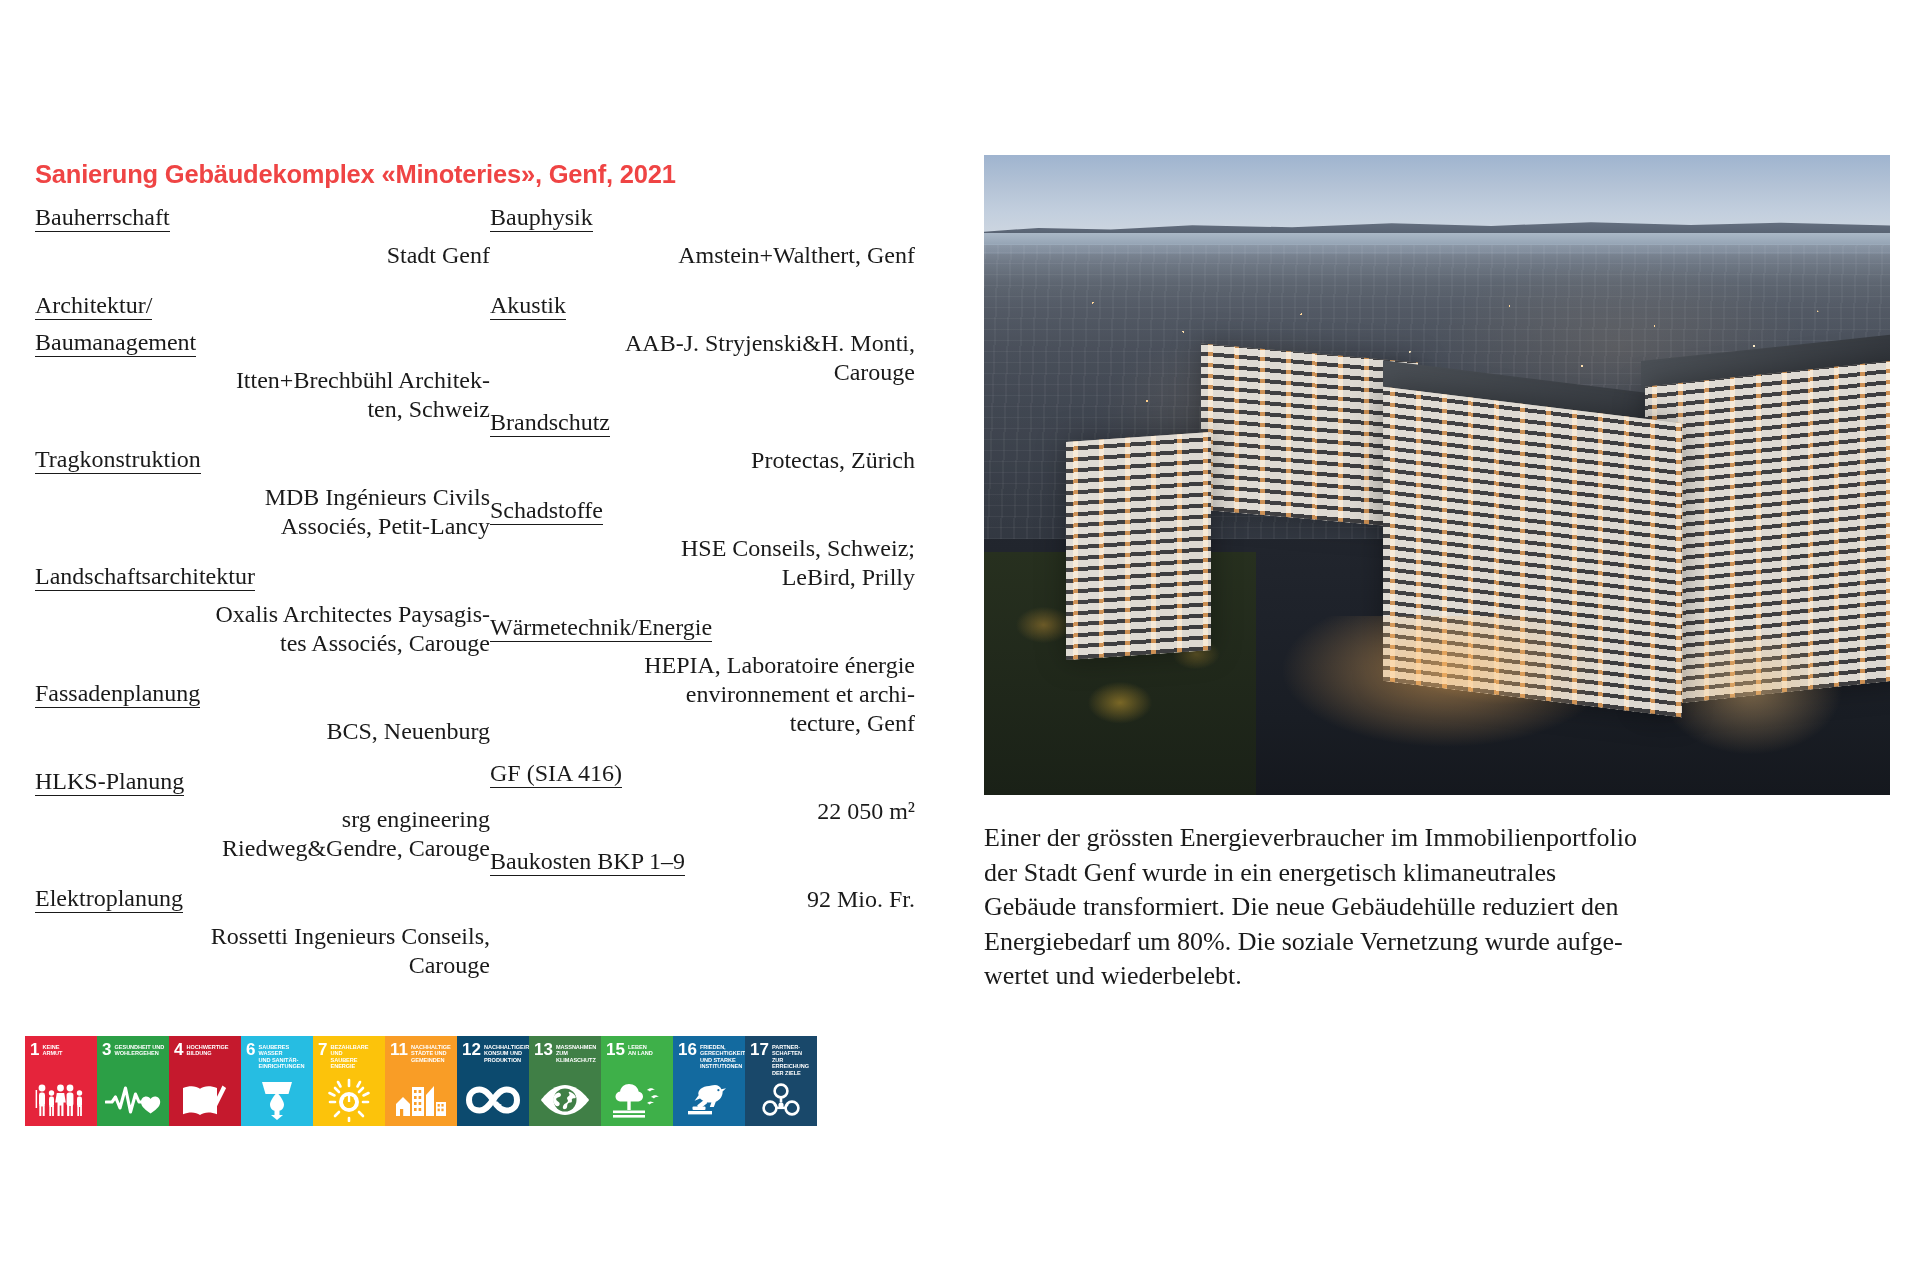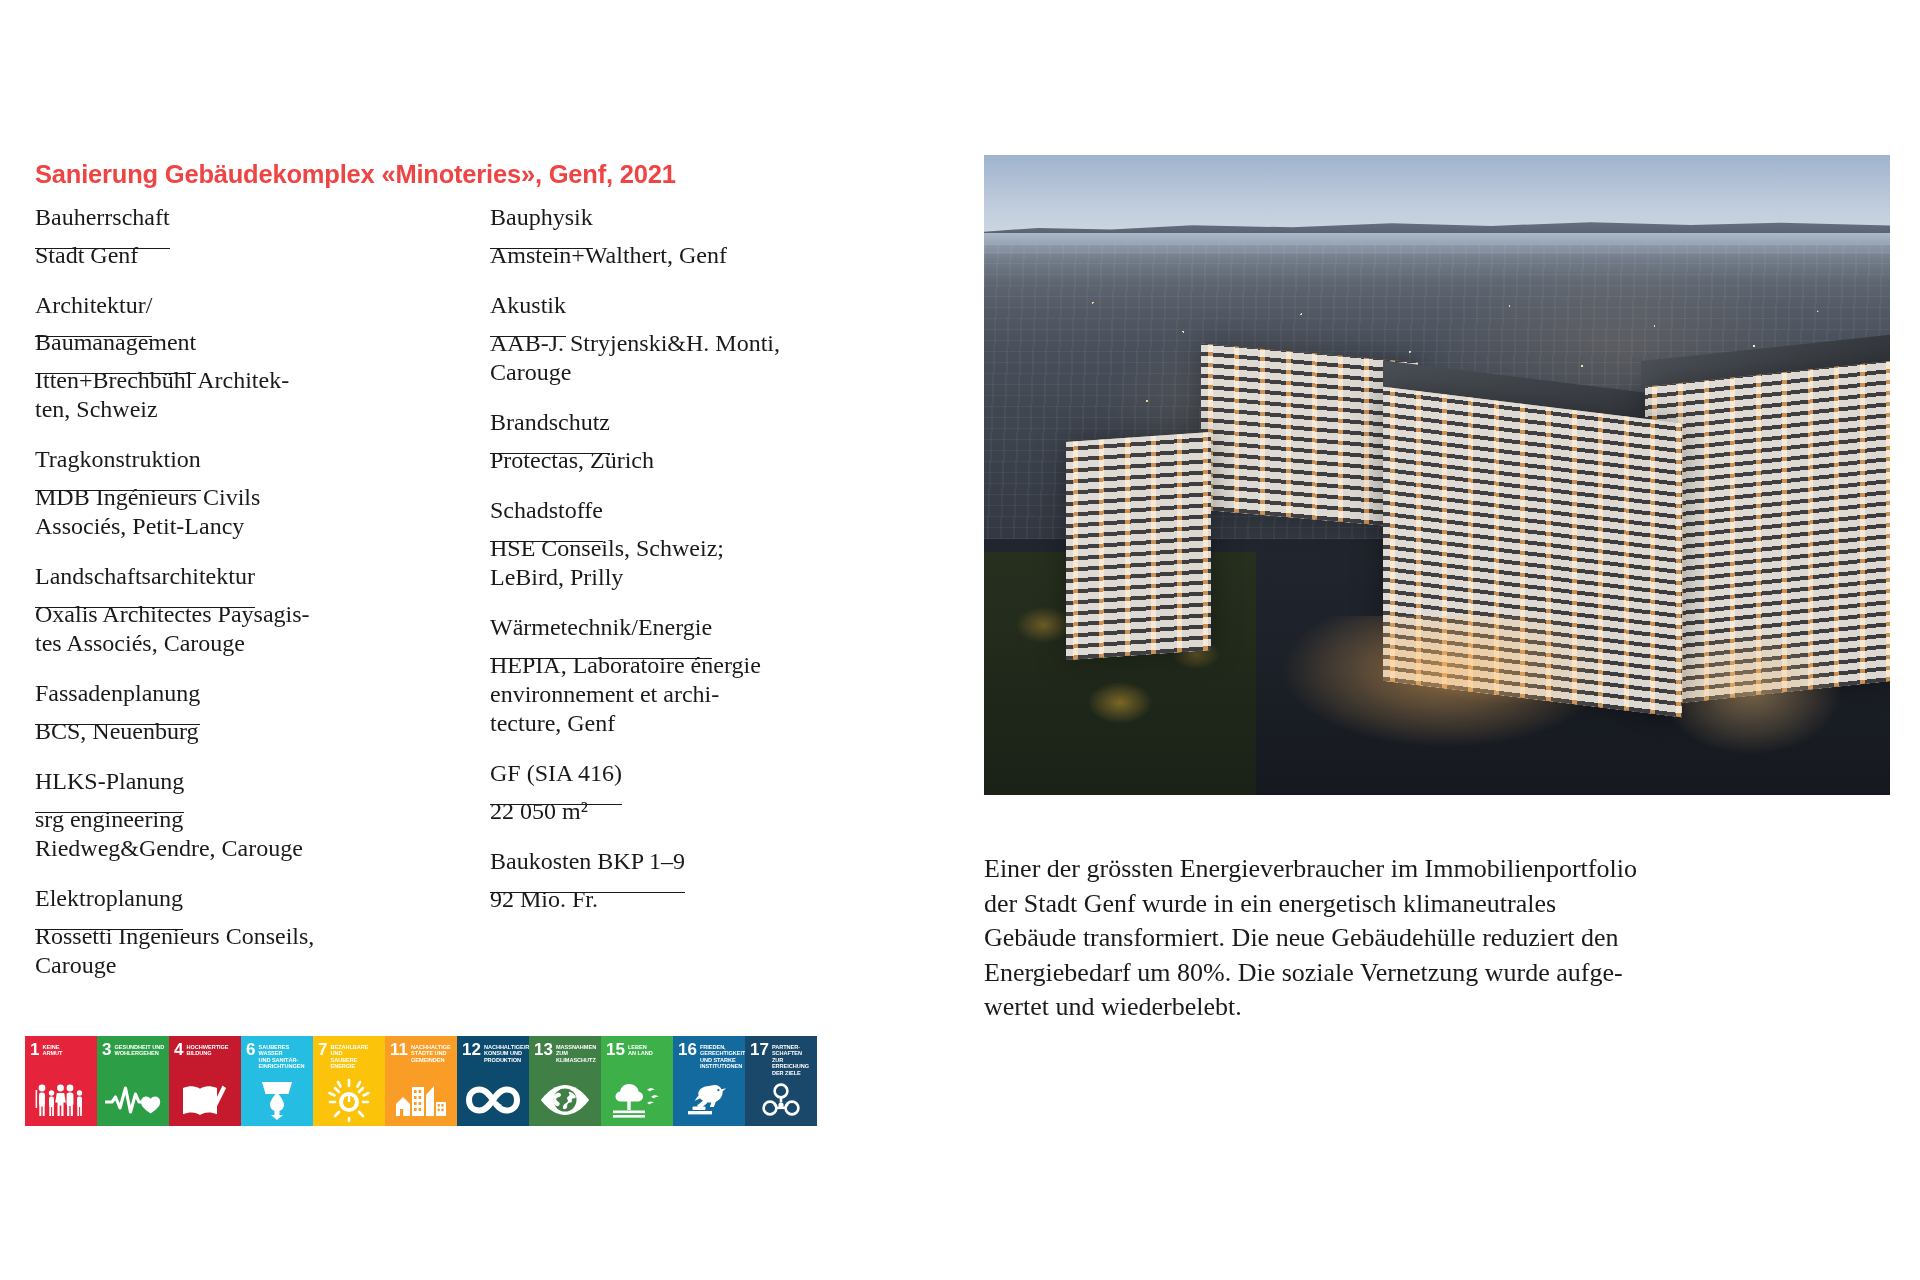--- a/index.html
+++ b/index.html
@@ -42,30 +42,31 @@
   .fact-col { width: 455px; }
   .fact-col.col-two { width: 425px; }
 
   .fact-block { margin-bottom: 18px; }
   .fact-block:last-child { margin-bottom: 0; }
   .fact-label-wrap { line-height: 34px; }
   .fact-label-line { display: block; line-height: 34px; }
   .fact-label-line > span {
     border-bottom: 1.6px solid #1a1a1a;
     font-size: 24px;
-    padding-bottom: 18px;
+    padding-bottom: 1px;
   }
 
   .fact-value {
     font-family: "Liberation Serif", "DejaVu Serif", serif;
     font-size: 24px;
     line-height: 29px;
     color: #1a1a1a;
     margin-top: 4px;
     white-space: pre-line;
+    text-align: right;
   }
 
   
   .photo-frame {
     position: absolute;
     left: 984px;
     top: 155px;
     width: 906px;
     height: 640px;
     overflow: hidden;
@@ -188,21 +189,21 @@
   }
   .photo .courtyard {
     position: absolute; left: 73%; top: 74%; width: 26%; height: 24%;
     background: radial-gradient(ellipse 55% 60% at 45% 40%, rgba(240,190,120,.45), rgba(240,190,120,0) 70%);
   }
 
   
   .photo-caption {
     position: absolute;
     left: 984px;
-    top: 826px;
+    top: 795px;
     width: 905px;
     font-family: "Liberation Serif", "DejaVu Serif", serif;
     font-size: 26px;
     line-height: 34.5px;
     color: #1a1a1a;
     white-space: pre-line;
   }
 
   
   .sdg-bar {

